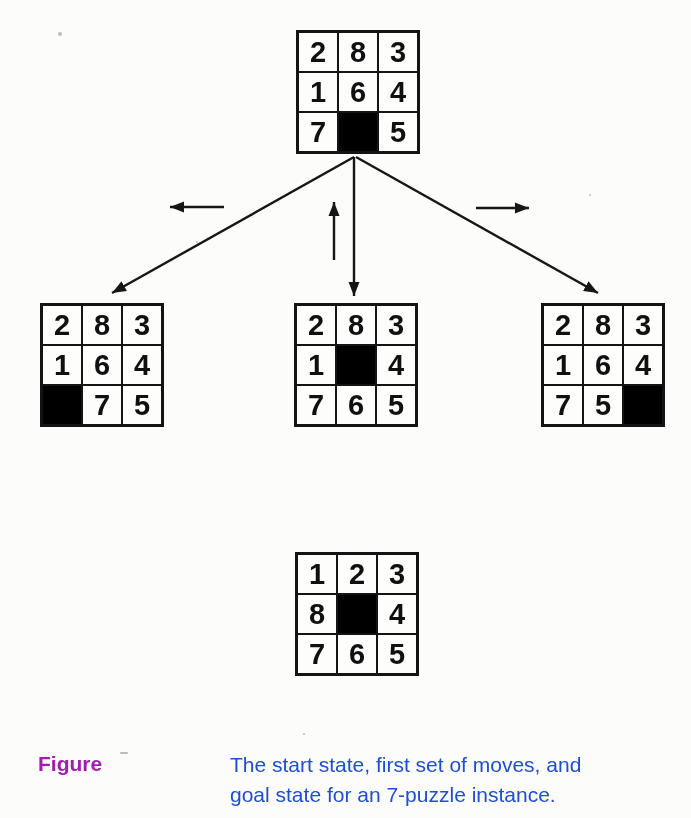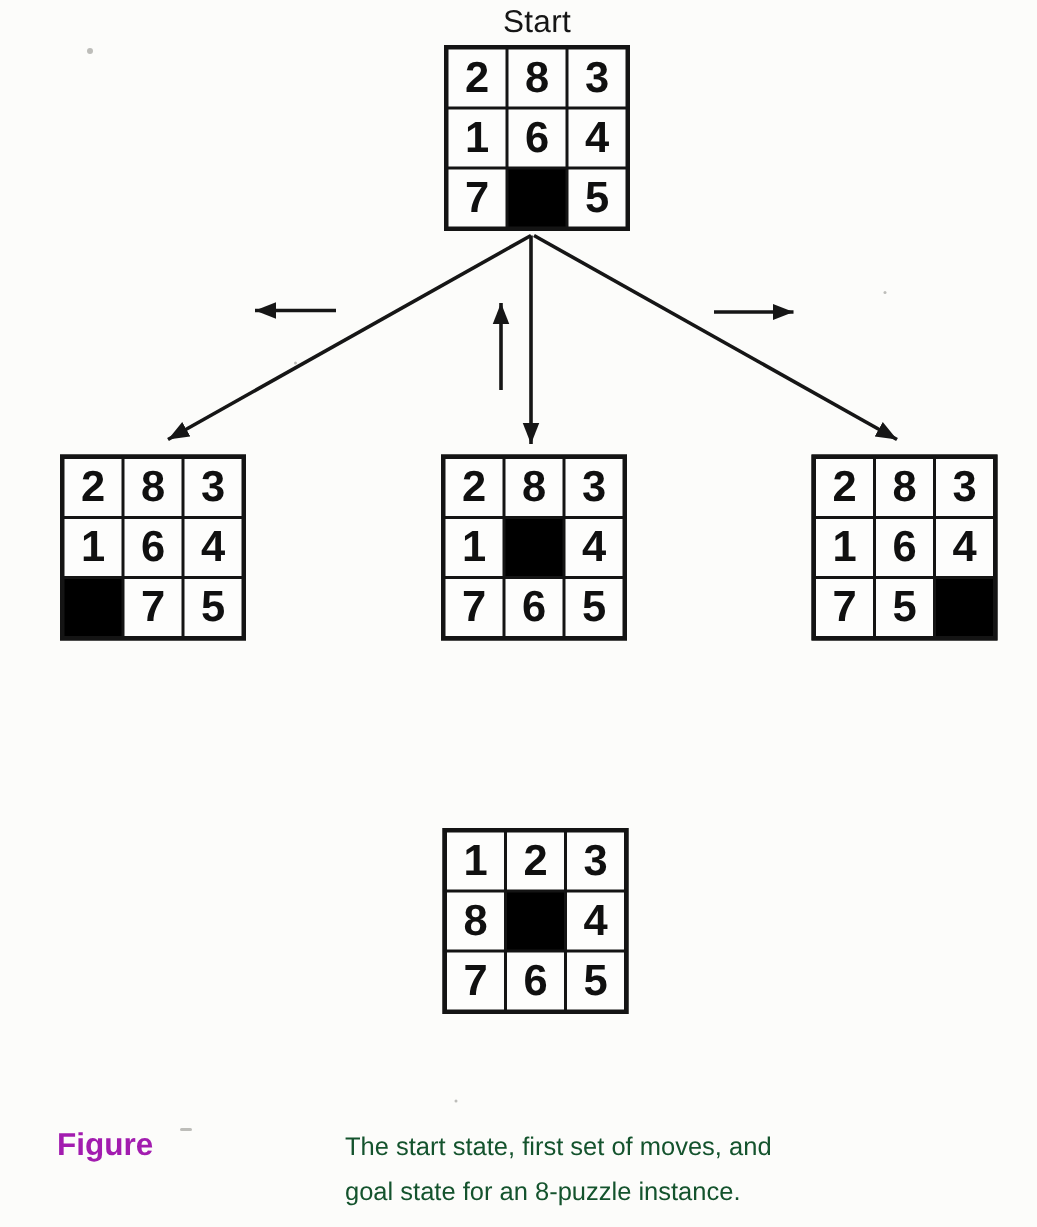--- a/index.html
+++ b/index.html
@@ -31,30 +31,29 @@
   .cell.blank{background:#000;}
   .arrows{position:absolute;left:0;top:0;width:691px;height:818px;pointer-events:none;}
   .arrows path{stroke:#161616;stroke-width:2.4;fill:none;}
   .caption{position:absolute;left:0;top:750px;width:691px;}
   .caption-heading{
     position:absolute;left:38px;top:2px;
     font-size:21px;font-weight:700;color:#a21caf;
   }
   .caption-text{
     position:absolute;left:230px;top:0;width:440px;
-    font-size:17px;font-weight:400;line-height:30px;color:#14532d;
+    font-size:21px;font-weight:400;line-height:30px;color:#1d4ed8;
   }
   .speck{position:absolute;background:#9b9b97;border-radius:50%;opacity:.65;}
 </style>
 </head>
 <body>
 
 <div class="page">
 
-  <div class="label start-label">Start</div>
 
   <div class="grid g-start">
     <div class="cell">2</div>
     <div class="cell">8</div>
     <div class="cell">3</div>
     <div class="cell">1</div>
     <div class="cell">6</div>
     <div class="cell">4</div>
     <div class="cell">7</div>
     <div class="cell blank"></div>
@@ -121,21 +120,21 @@
     <div class="cell">7</div>
     <div class="cell">6</div>
     <div class="cell">5</div>
   </div>
 
 
   <div class="caption">
     <div class="caption-heading">Figure</div>
     <div class="caption-text">
       <div>The start state, first set of moves, and</div>
-      <div>goal state for an 8-puzzle instance.</div>
+      <div>goal state for an 7-puzzle instance.</div>
     </div>
   </div>
 
   <div class="speck" style="left:58px;top:32px;width:4px;height:4px;"></div>
   <div class="speck" style="left:196px;top:241px;width:2px;height:2px;"></div>
   <div class="speck" style="left:589px;top:194px;width:2px;height:2px;"></div>
   <div class="speck" style="left:303px;top:733px;width:2px;height:2px;"></div>
   <div class="speck" style="left:120px;top:752px;width:8px;height:2px;border-radius:1px;"></div>
 </div>
 

